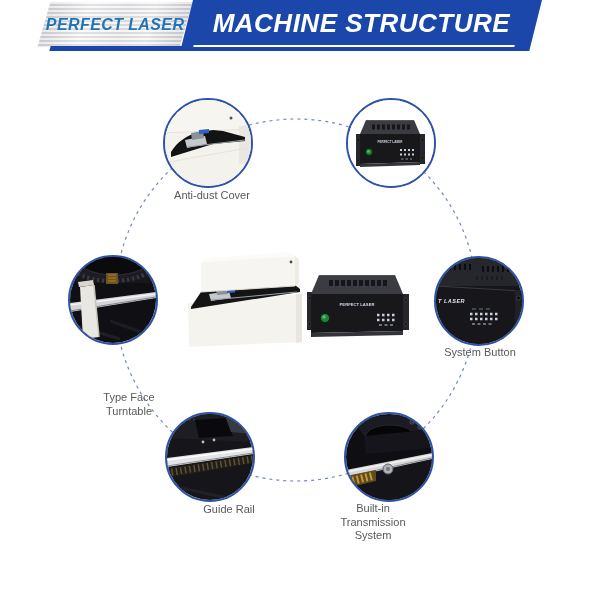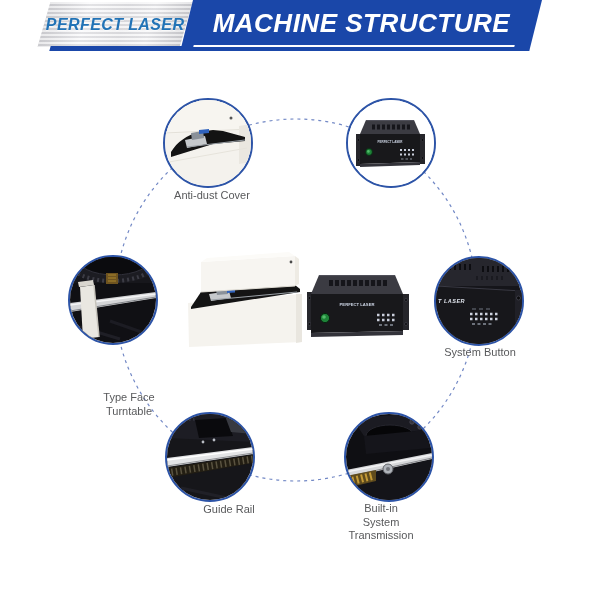--- a/index.html
+++ b/index.html
@@ -27,21 +27,21 @@
   .pcircle{position:absolute;width:90px;height:90px;border-radius:50%;
     border:2px solid #2d54a7;background:#fff;overflow:hidden;box-sizing:border-box;}
   .pcircle svg{display:block;width:100%;height:100%;}
   .c1{left:163px;top:98px;}  .c2{left:346px;top:98px;}
   .c3{left:68px;top:255px;}  .c4{left:434px;top:256px;}
   .c5{left:165px;top:412px;} .c6{left:344px;top:412px;}
   .label{position:absolute;width:170px;text-align:center;font-size:11px;line-height:13.5px;
     color:#58595b;}
   .l1{left:127px;top:189px;} .l2{left:306px;top:189px;}
   .l3{left:44px;top:346px;margin-top:45px;}  .l4{left:395px;top:346px;}
-  .l5{left:144px;top:503px;} .l6{left:296px;top:502px;}
+  .l5{left:144px;top:503px;} .l6{left:288px;top:502px;}
   .center-art{position:absolute;left:183px;top:248px;width:228px;height:104px;}
 </style>
 </head>
 <body>
 
 <div id="stage">
 
   <div class="logo-plate">
     <div class="logo-text">PERFECT LASER</div>
   </div>
@@ -222,17 +222,17 @@
     <div>Turntable</div>
   </div>
   <div class="label l4">
     <div>System Button</div>
   </div>
   <div class="label l5">
     <div>Guide Rail</div>
   </div>
   <div class="label l6">
     <div>Built-in</div>
+    <div>Transmission</div>
     <div>System</div>
-    <div>Transmission</div>
   </div>
 
 </div>
 
 </body></html>

